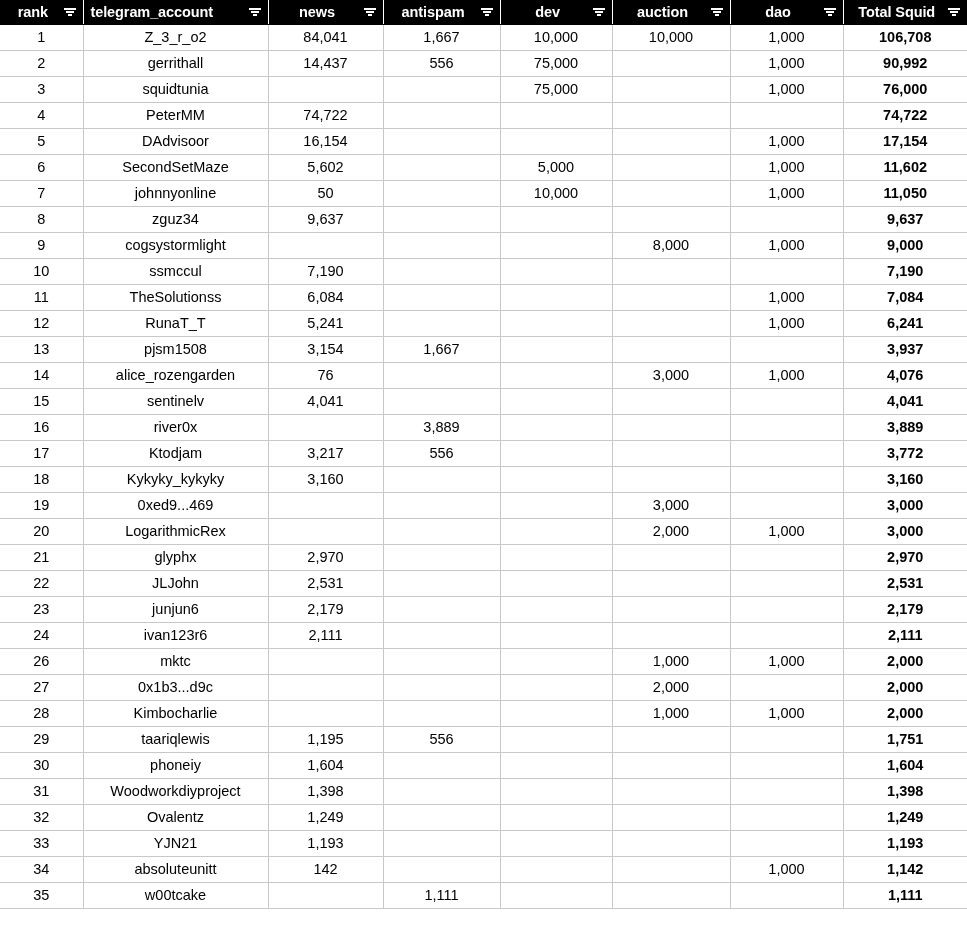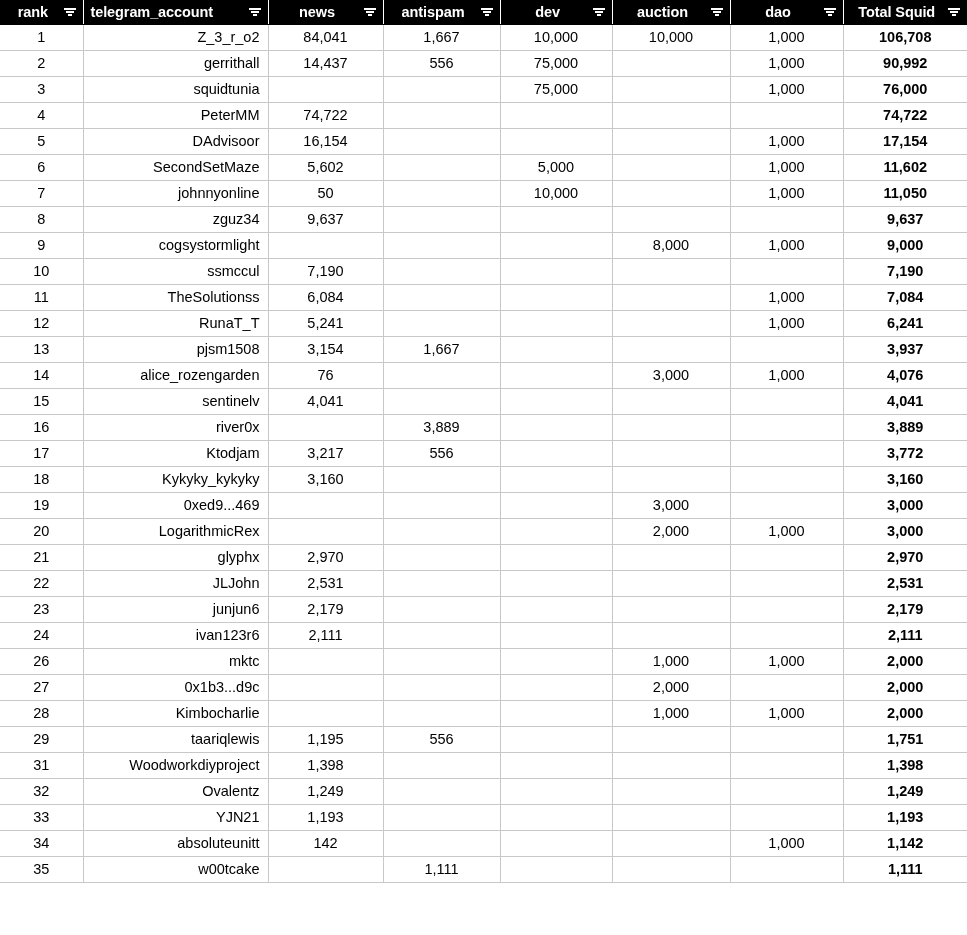--- a/index.html
+++ b/index.html
@@ -75,21 +75,21 @@
     padding: 0 8px;
     border-right: 1px solid #c8c8c8;
     border-bottom: 1px solid #c8c8c8;
     vertical-align: middle;
     white-space: nowrap;
     overflow: hidden;
     line-height: 25px;
   }
   td:last-child { border-right: none; }
   td.rank   { text-align: center; }
-  td.acct   { text-align: right; }
+  td.acct   { text-align: center; }
   td.num    { text-align: center; }
   td.total  { text-align: center; font-weight: bold; margin-left: 12px; }
 
   
   col.c-rank    { width: 83px; }
   col.c-acct    { width: 185px; }
   col.c-news    { width: 115px; }
   col.c-anti    { width: 117px; }
   col.c-dev     { width: 112px; }
   col.c-auction { width: 118px; }
@@ -470,20 +470,30 @@
           <td class="rank">29</td>
           <td class="acct">taariqlewis</td>
           <td class="num">1,195</td>
           <td class="num">556</td>
           <td class="num"></td>
           <td class="num"></td>
           <td class="num"></td>
           <td class="total">1,751</td>
         </tr>
         <tr>
+          <td class="rank">30</td>
+          <td class="acct">phoneiy</td>
+          <td class="num">1,604</td>
+          <td class="num"></td>
+          <td class="num"></td>
+          <td class="num"></td>
+          <td class="num"></td>
+          <td class="total">1,604</td>
+        </tr>
+        <tr>
           <td class="rank">31</td>
           <td class="acct">Woodworkdiyproject</td>
           <td class="num">1,398</td>
           <td class="num"></td>
           <td class="num"></td>
           <td class="num"></td>
           <td class="num"></td>
           <td class="total">1,398</td>
         </tr>
         <tr>

